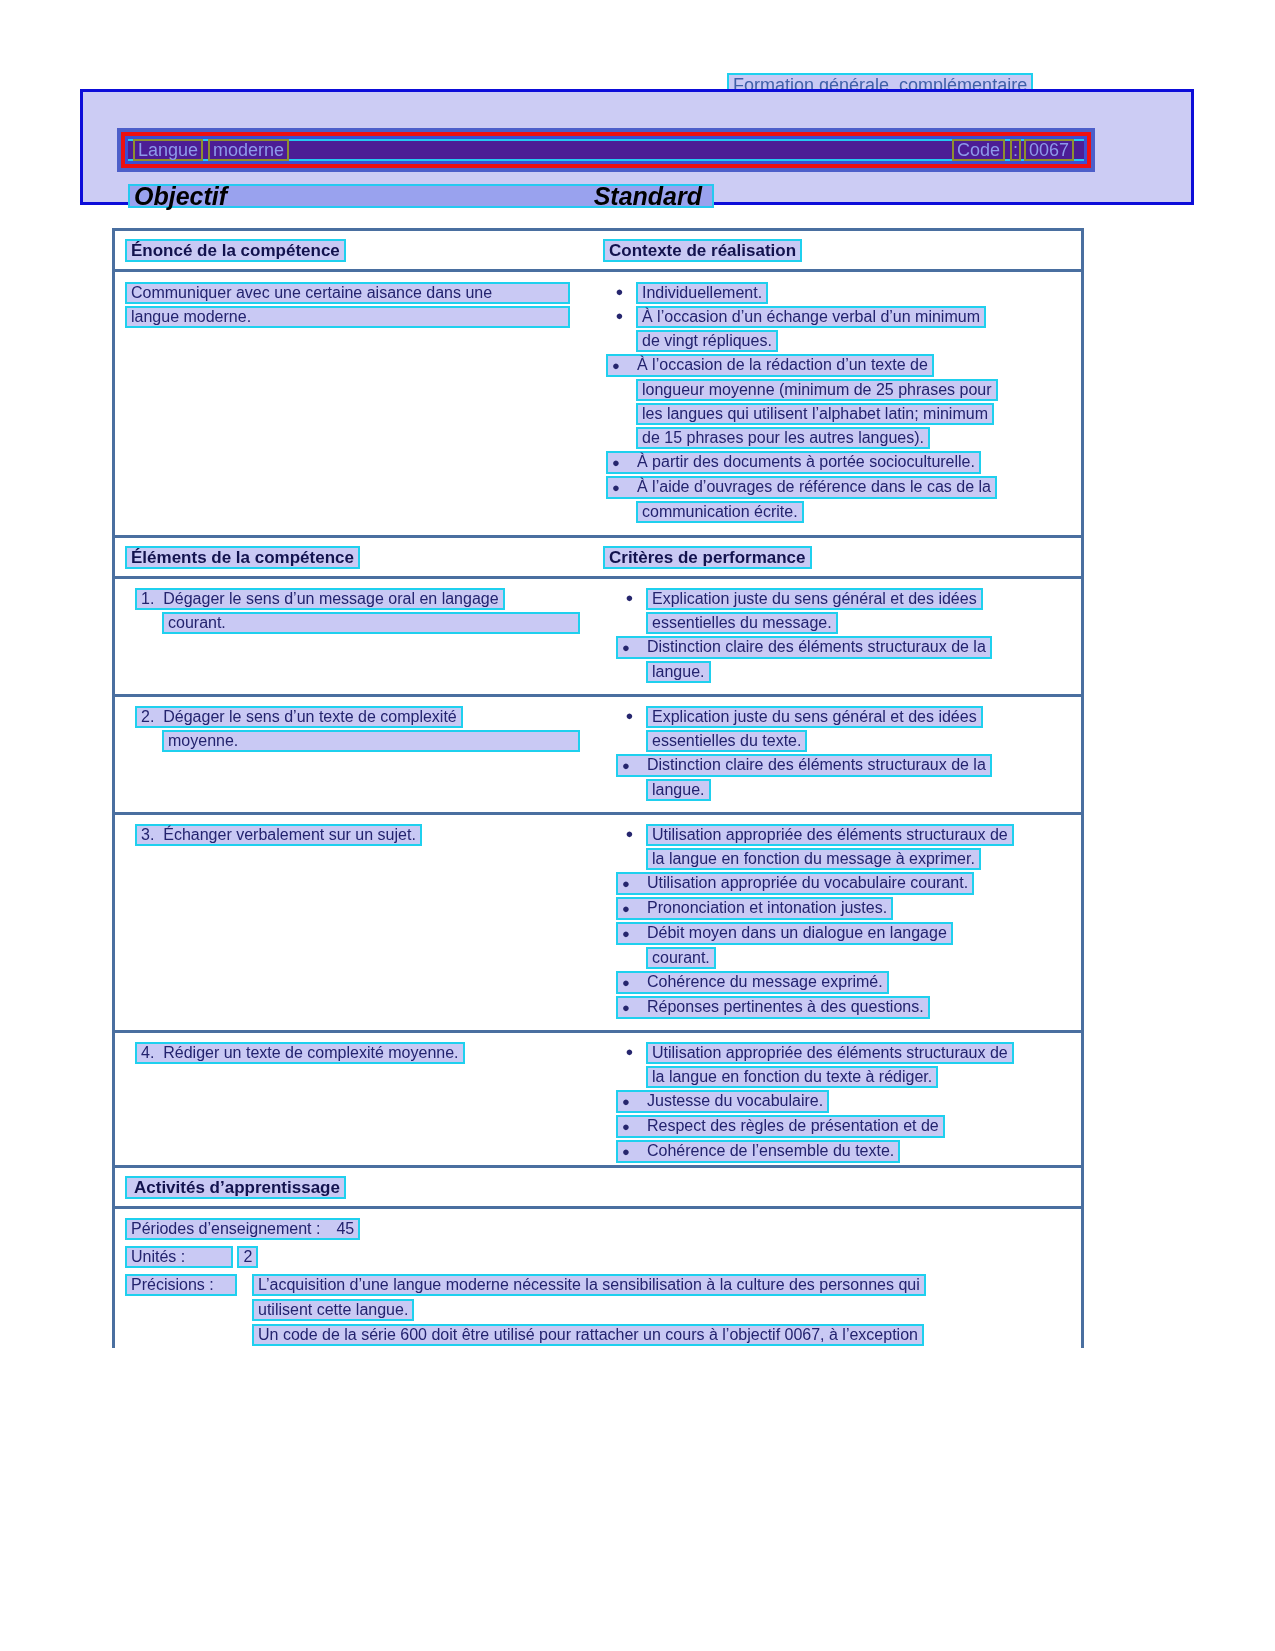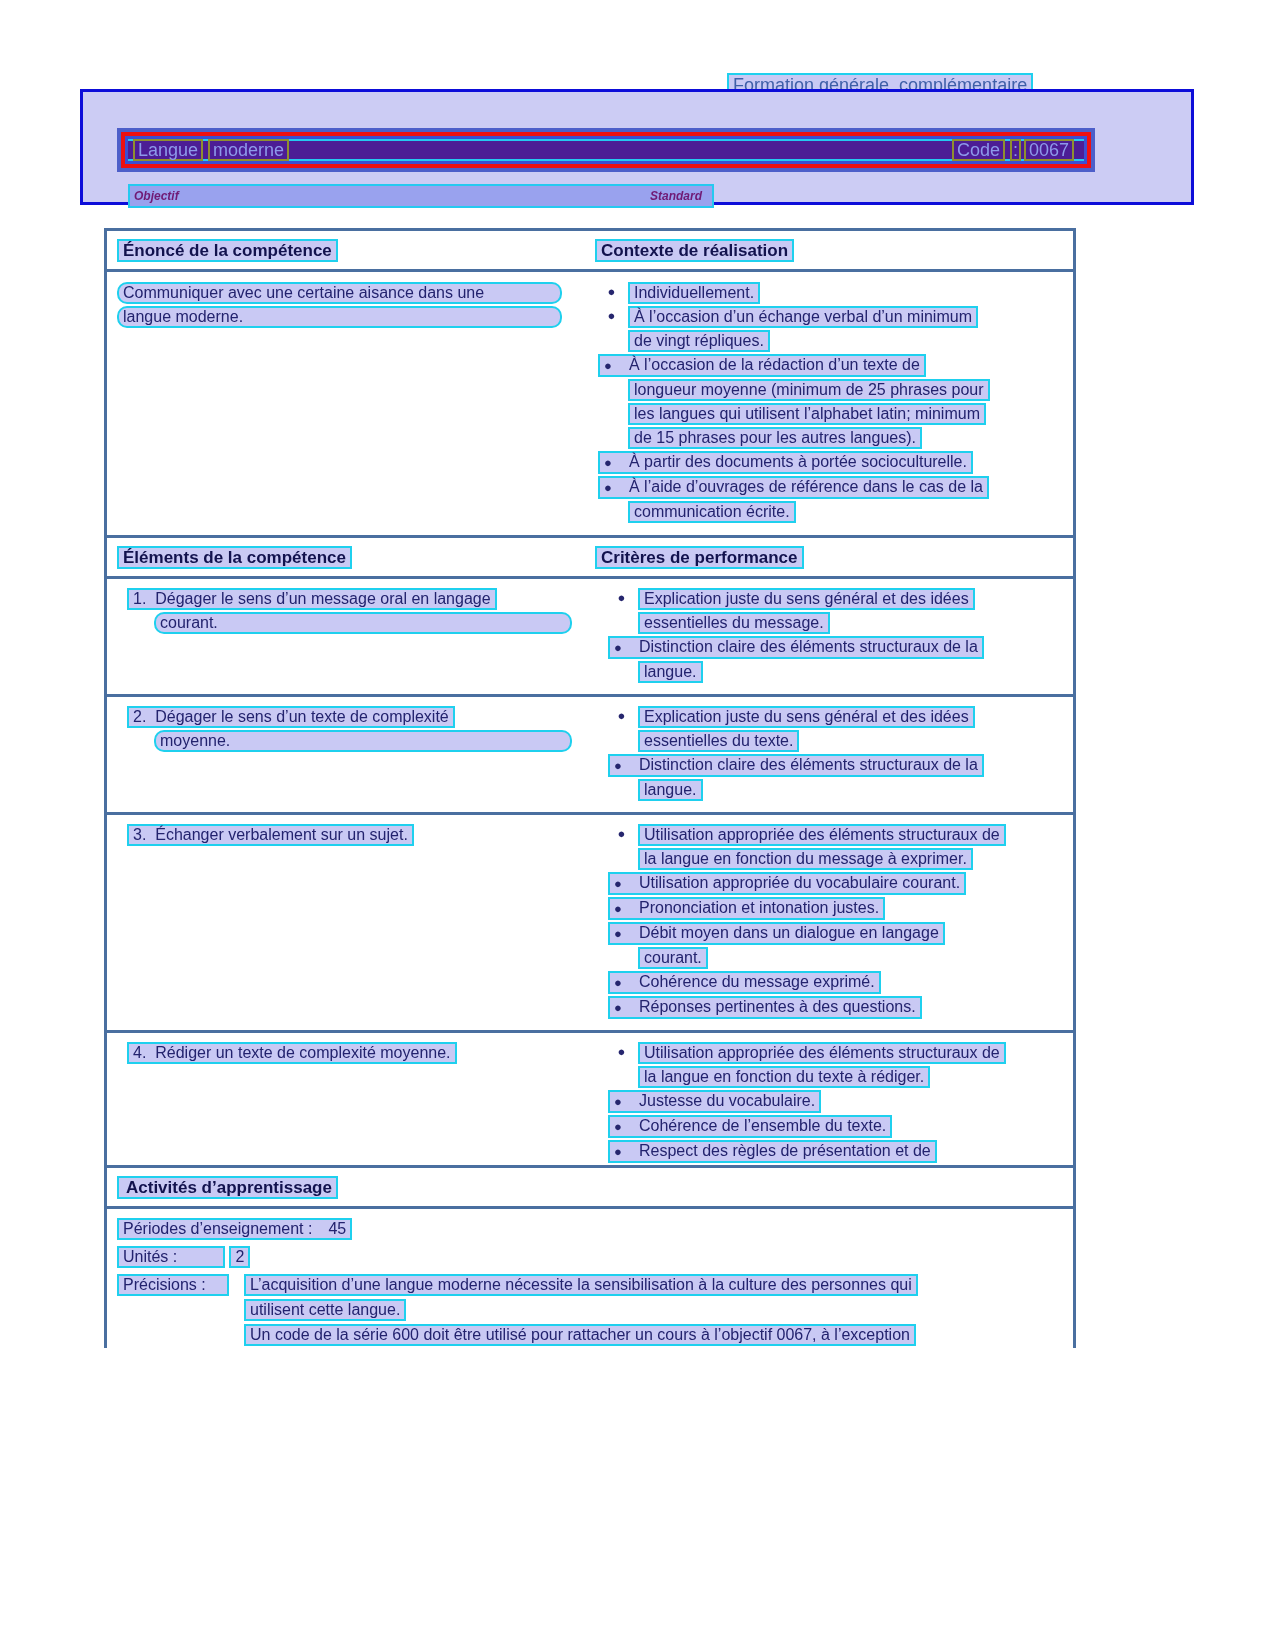--- a/index.html
+++ b/index.html
@@ -3,21 +3,21 @@
 <meta charset="utf-8">
 <style>
   html,body{margin:0;padding:0;background:#fff;}
   .page{position:relative;width:1275px;height:1348px;background:#ffffff;
         font-family:"Liberation Sans",sans-serif;color:#23236e;overflow:hidden;}
 
   
   .hl{background:#c9c9f4;border:2px solid #1fd0ee;padding:1px 4px;
       display:inline-block;font-size:16px;line-height:16px;white-space:pre;
       vertical-align:top;}
-  .stretch .hl{display:block;margin-right:33px;border-radius:10px;}
+  .stretch .hl{display:block;margin-right:33px;}
 
   
   .top-title{position:absolute;left:727px;top:73px;}
   .top-title .hl{color:#3f5fa8;font-size:18px;line-height:19px;background:#c9c9f4;}
 
   
   .header-box{position:absolute;left:80px;top:89px;width:1114px;height:116px;
               background:#ccccf4;border:3px solid #0d0dd9;box-sizing:border-box;}
   .code-bar{position:absolute;left:34px;top:36px;width:978px;height:44px;
             background:#4d5fc9;box-sizing:border-box;padding:4px;}
@@ -29,24 +29,24 @@
             justify-content:space-between;padding:0 5px;box-sizing:border-box;}
   .wordgroup{display:flex;align-items:center;}
   .wordbox{border:2px solid #8f8f2f;color:#8d99ea;font-size:18px;line-height:18px;
            padding:0 3px;margin-right:5px;display:inline-block;white-space:pre;}
   .wordbox.thin{padding:0 1px;margin-right:3px;}
 
   .obj-band{position:absolute;left:45px;top:92px;width:586px;height:24px;
             background:#99a2ee;border:2px solid #25c9f0;box-sizing:border-box;
             display:flex;justify-content:space-between;align-items:center;
             padding:0 10px 0 4px;}
-  .obj-band span{font-size:12px;font-weight:bold;font-style:italic;color:#701a75;}
-
-  
-  .doc-table{position:absolute;left:104px;width:972px;border:3px solid #4a6fa0;
+  .obj-band span{font-size:25px;font-weight:bold;font-style:italic;color:#000000;}
+
+  
+  .doc-table{position:absolute;left:112px;width:972px;border:3px solid #4a6fa0;
              background:#fff;box-sizing:border-box;}
   .thead{display:flex;padding:8px 10px 7px;border-bottom:3px solid #4a6fa0;}
   .thead .hl{font-weight:bold;color:#12124e;font-size:17px;line-height:17px;}
   .cell-l{width:478px;flex:none;}
   .cell-r{flex:1;}
   .tbody{display:flex;padding:10px 10px 10px;}
   .col-l{width:478px;flex:none;}
   .col-r{flex:1;min-width:0;}
   .line{margin-bottom:2px;}
   .indent{padding-left:27px;}
@@ -256,24 +256,24 @@
           <span class="bullet">●</span>
           <span class="hl">Utilisation appropriée des éléments structuraux de</span>
         </div>
         <div class="bline cont">
           <span class="hl">la langue en fonction du texte à rédiger.</span>
         </div>
         <div class="bline inside">
           <span class="hl"><span class="bullet-in">●</span><span>Justesse du vocabulaire.</span></span>
         </div>
         <div class="bline inside">
+          <span class="hl"><span class="bullet-in">●</span><span>Respect des règles de présentation et de</span></span>
+        </div>
+        <div class="bline inside">
           <span class="hl"><span class="bullet-in">●</span><span>Cohérence de l’ensemble du texte.</span></span>
-        </div>
-        <div class="bline inside">
-          <span class="hl"><span class="bullet-in">●</span><span>Respect des règles de présentation et de</span></span>
         </div>
         <div class="bline cont">
           <span class="hl">rédaction propres au texte.</span>
         </div>
       </div>
     </div>
   </div>
 
   <div class="doc-table" style="top:1165px;">
     <div class="act-head">

